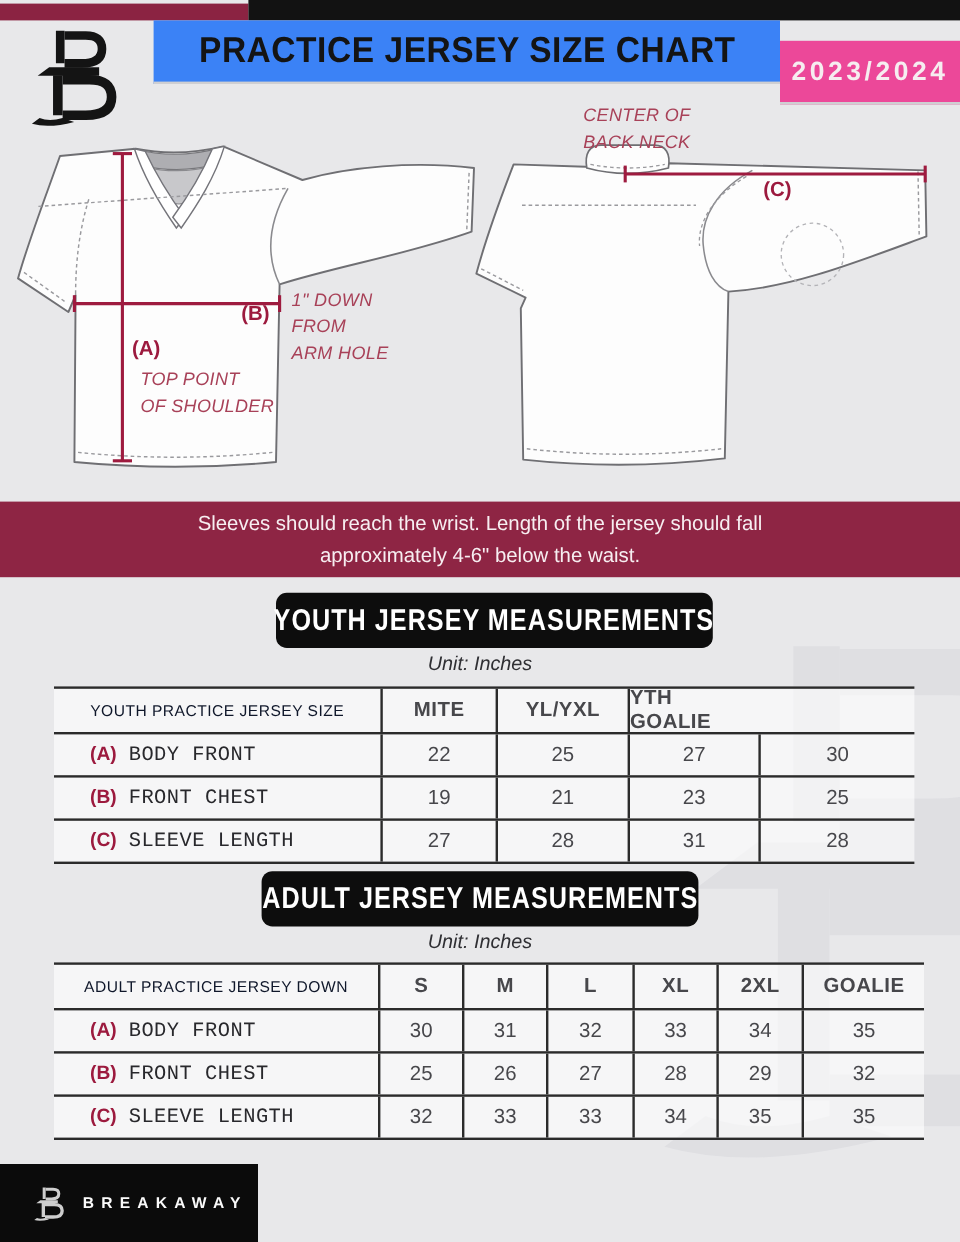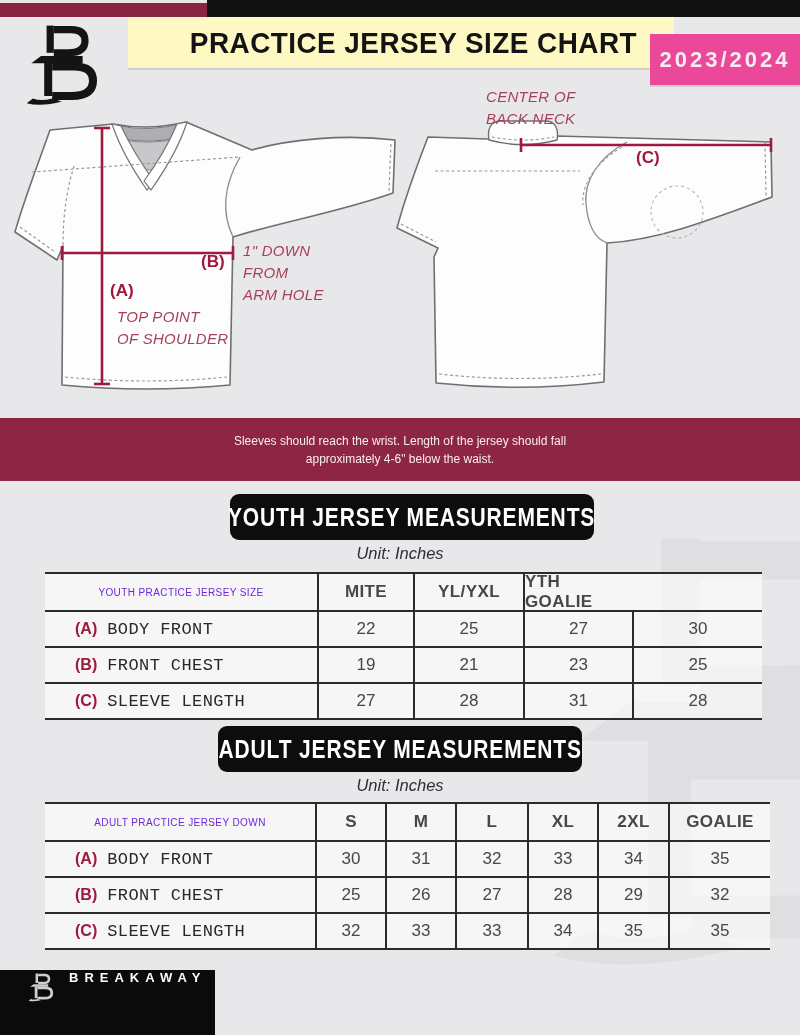--- a/index.html
+++ b/index.html
@@ -2,59 +2,59 @@
 <html><head>
 <meta charset="utf-8">
 <style>
   html,body{margin:0;padding:0;}
   body{width:800px;height:1035px;position:relative;overflow:hidden;
        background:#e8e8ea;font-family:"Liberation Sans",sans-serif;}
   .abs{position:absolute;}
   
   .strip-maroon{left:0;top:3px;width:207px;height:14px;background:#8b2342;}
   .strip-black{left:207px;top:0;width:593px;height:17px;background:#121212;}
-  .title-band{left:128px;top:17px;width:522px;height:51px;background:#fef9c3;
+  .title-band{left:128px;top:17px;width:522px;height:51px;background:#3b82f6;
               display:flex;align-items:center;justify-content:center;
-              border-bottom:2px solid #cfcfd2;padding-left:24px;}
+              border-bottom:2px solid #cfcfd2;}
   .title-band span{font-size:30px;font-weight:700;color:#141414;letter-spacing:.5px;
               transform:scaleX(.93);white-space:nowrap;}
   .year-block{left:650px;top:34px;width:150px;height:51px;background:#ec4899;
               display:flex;align-items:center;justify-content:center;border-bottom:2px solid #cfcfd2;}
   .year-block span{font-size:22px;font-weight:700;color:#f6edf0;letter-spacing:3px;white-space:nowrap;}
   .logo-header{left:24px;top:20px;color:#141414;}
   
   .tag{font-weight:700;font-size:17px;color:#9c1a3e;}
   .note{font-style:italic;font-size:15px;color:#a84158;line-height:1.45;white-space:pre-line;letter-spacing:.3px;}
   
   .banner{left:0;top:418px;width:800px;height:63px;background:#8e2544;z-index:2;
           display:flex;align-items:center;justify-content:center;}
-  .banner div{color:#f7eef1;font-size:12px;line-height:1.5;text-align:center;white-space:pre-line;}
+  .banner div{color:#f7eef1;font-size:17px;line-height:1.5;text-align:center;white-space:pre-line;}
   
   .pill{left:50%;transform:translateX(-50%);width:364px;height:46px;background:#0d0d0d;
         border-radius:9px;display:flex;align-items:center;justify-content:center;z-index:1;}
   .pill span{color:#fff;font-size:25px;font-weight:700;letter-spacing:1px;
         transform:scaleX(.84);white-space:nowrap;}
   .unit{left:0;width:800px;text-align:center;font-style:italic;font-size:16.5px;color:#2f2f33;z-index:1;}
   
   .mtable{background:rgba(255,255,255,.6);border-top:2px solid #2b2b2b;border-bottom:2px solid #2b2b2b;z-index:1;}
   .trow{display:grid;}
   .trow:not(:last-child){border-bottom:2px solid #2b2b2b;}
   .yt{grid-template-columns:272px 96px 110px 109px 130px;}
   .ad{grid-template-columns:270px 70px 70px 72px 70px 71px 102px;}
   .cell{display:flex;align-items:center;justify-content:center;height:34px;box-sizing:border-box;}
   .hrow .cell{height:36px;}
   .cell.v{border-left:2px solid #2b2b2b;font-size:17px;color:#47474b;}
   .cell.lab{justify-content:flex-start;padding-left:30px;gap:10px;}
-  .hcell-first{font-size:10px;color:#6d28d9;letter-spacing:.4px;}
+  .hcell-first{font-size:13px;color:#0f172a;letter-spacing:.4px;}
   .hcell-size{font-weight:700;font-size:16px;color:#1c1c1c;letter-spacing:.4px;}
   .row-tag{font-weight:700;font-size:16px;color:#9c1a3e;}
   .row-lbl{font-size:17px;color:#28282c;letter-spacing:.4px;font-family:Liberation Mono, monospace;}
   
   .footer{left:0;top:970px;width:800px;height:65px;display:flex;z-index:3;}
-  .footer-black{width:215px;height:100%;background:#0b0b0b;display:flex;align-items:flex-start;}
+  .footer-black{width:215px;height:100%;background:#0b0b0b;display:flex;align-items:center;}
   .footer-brand{color:#fafafa;font-weight:700;font-size:13px;letter-spacing:6px;margin-left:13px;}
   .footer-maroon{flex:1;height:100%;background:#8e2544;display:flex;align-items:center;}
   .footer-note{color:#f6edf0;font-size:15.3px;line-height:1.36;white-space:pre-line;padding-left:17px;}
   .logo-footer{color:#cecece;margin-left:28px;}
   
   .watermark{left:545px;top:465px;color:#dddde1;opacity:.8;z-index:0;}
   svg{display:block;}
 </style>
 </head>
 <body>

